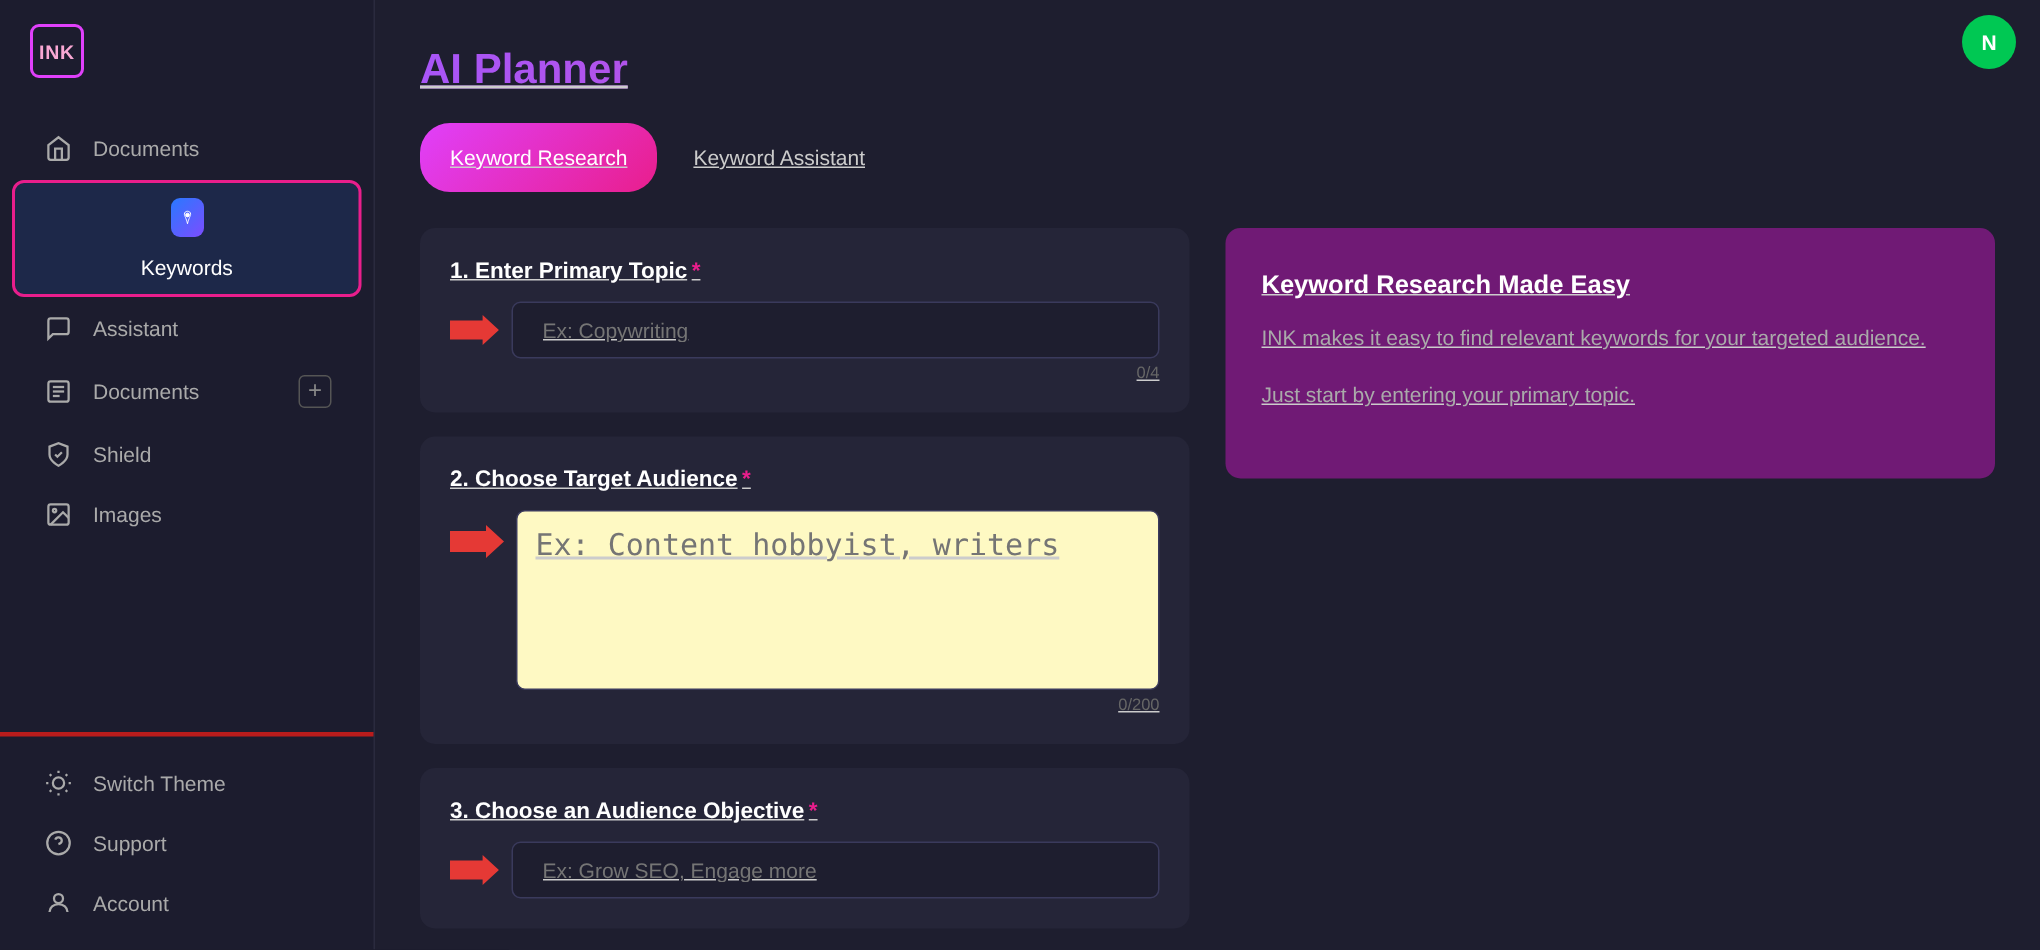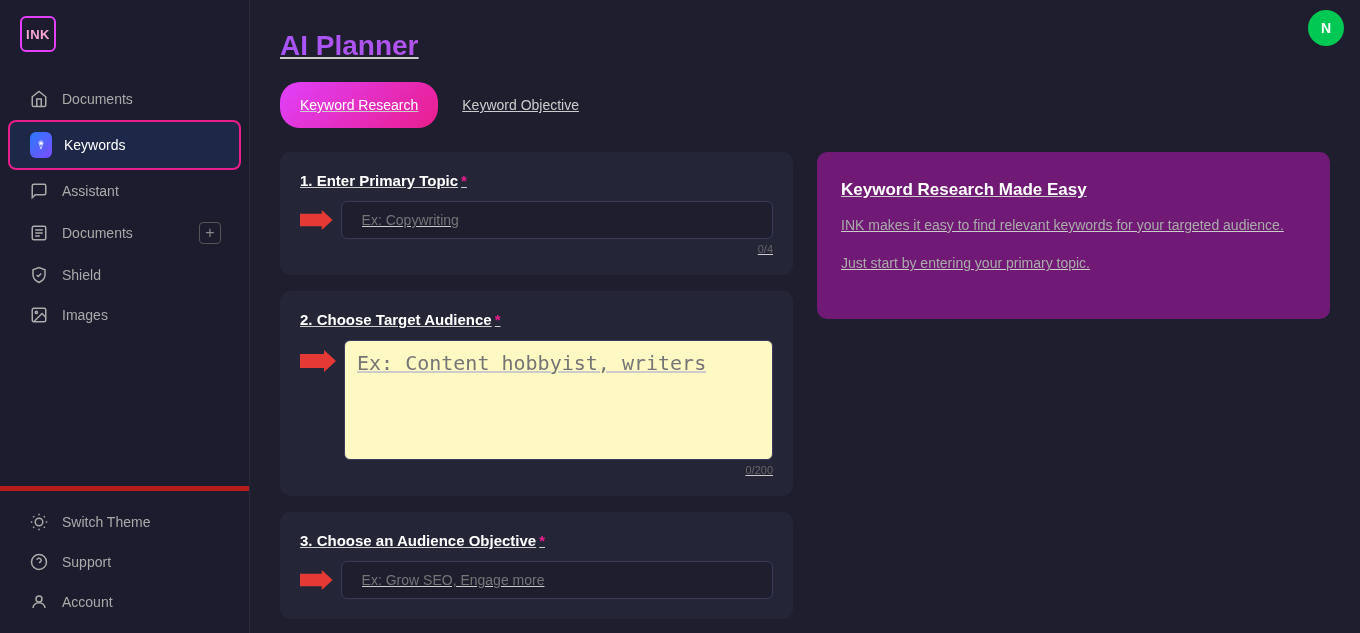--- a/index.html
+++ b/index.html
@@ -59,41 +59,42 @@
       font-size: 14px;
       border-radius: 8px;
       margin: 2px 8px;
       position: relative;
     }
 
     .nav-item.active {
       background: #2979ff22;
       border: 2px solid #e91e8c;
       color: #fff;
+      flex-direction: column;
     }
 
     .nav-item.active .nav-icon {
       background: linear-gradient(135deg, #2979ff, #7c4dff);
       border-radius: 6px;
       padding: 4px 6px;
       color: #fff;
     }
 
     .nav-icon {
       font-size: 16px;
       width: 22px;
       text-align: center;
       display: flex;
       align-items: center;
       justify-content: center;
     }
 
     .sidebar-bottom {
       padding: 10px 0 10px 0;
-      border-top: 5px solid #b91c1c;
+      border-top: 3px solid #b91c1c;
     }
 
     .documents-row {
       display: flex;
       align-items: center;
       justify-content: space-between;
       padding: 10px 20px;
       cursor: pointer;
       color: #aaa;
       font-size: 14px;
@@ -395,21 +396,21 @@
 
   <div style="position:absolute; top:10px; right:16px; z-index:10;">
     <div class="avatar">N</div>
   </div>
 
   <div class="content-area">
     <h1 class="page-title">AI Planner</h1>
 
     <div class="tabs">
       <div class="tab active">Keyword Research</div>
-      <div class="tab inactive">Keyword Objective</div>
+      <div class="tab inactive">Keyword Assistant</div>
     </div>
 
     <div class="two-col">
 
       <div class="left-col">
 
         <div class="form-section">
           <div class="section-title">
             <span>1. Enter Primary Topic</span><span class="required-star">*</span>
           </div>

